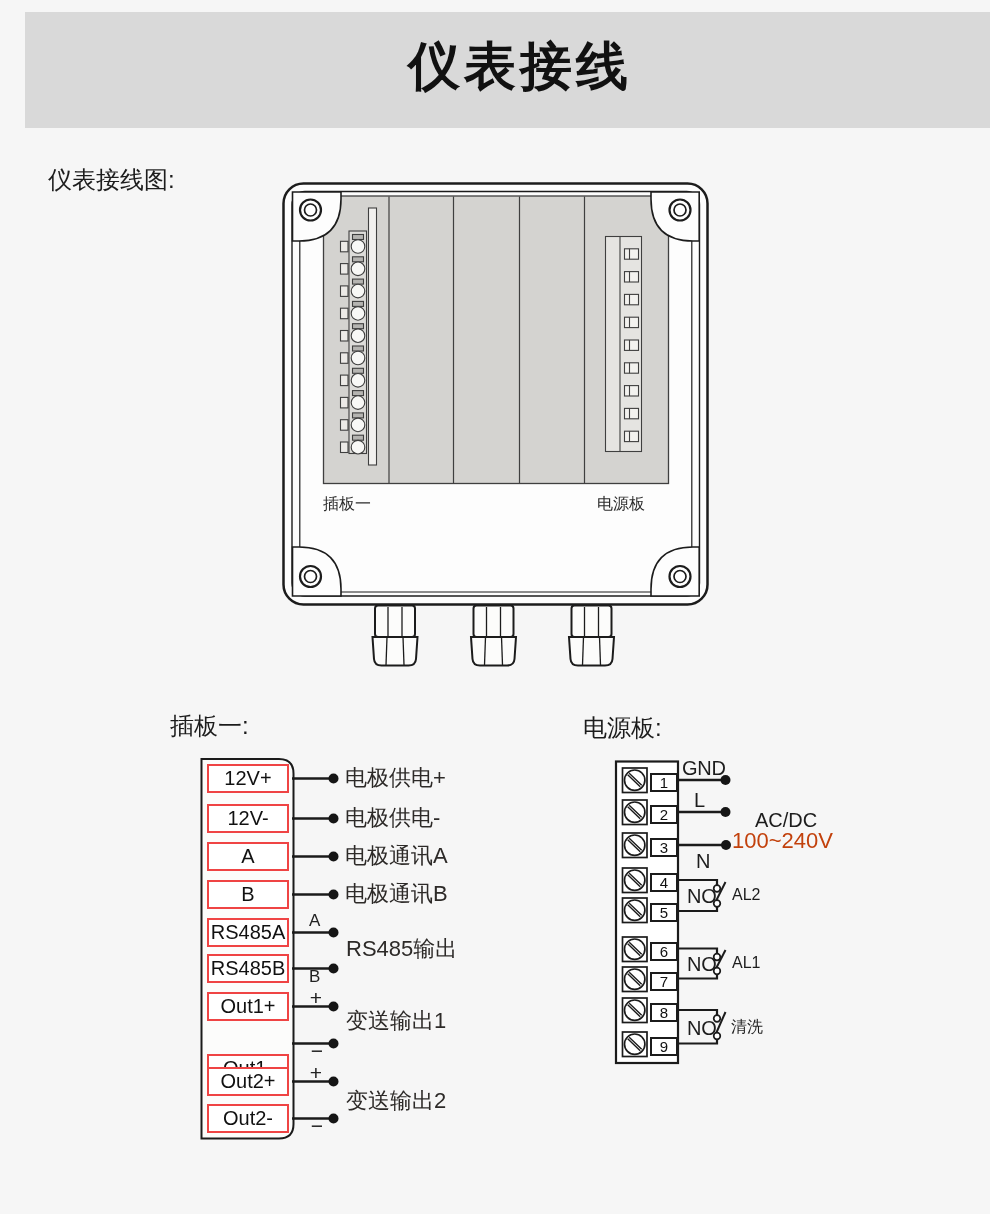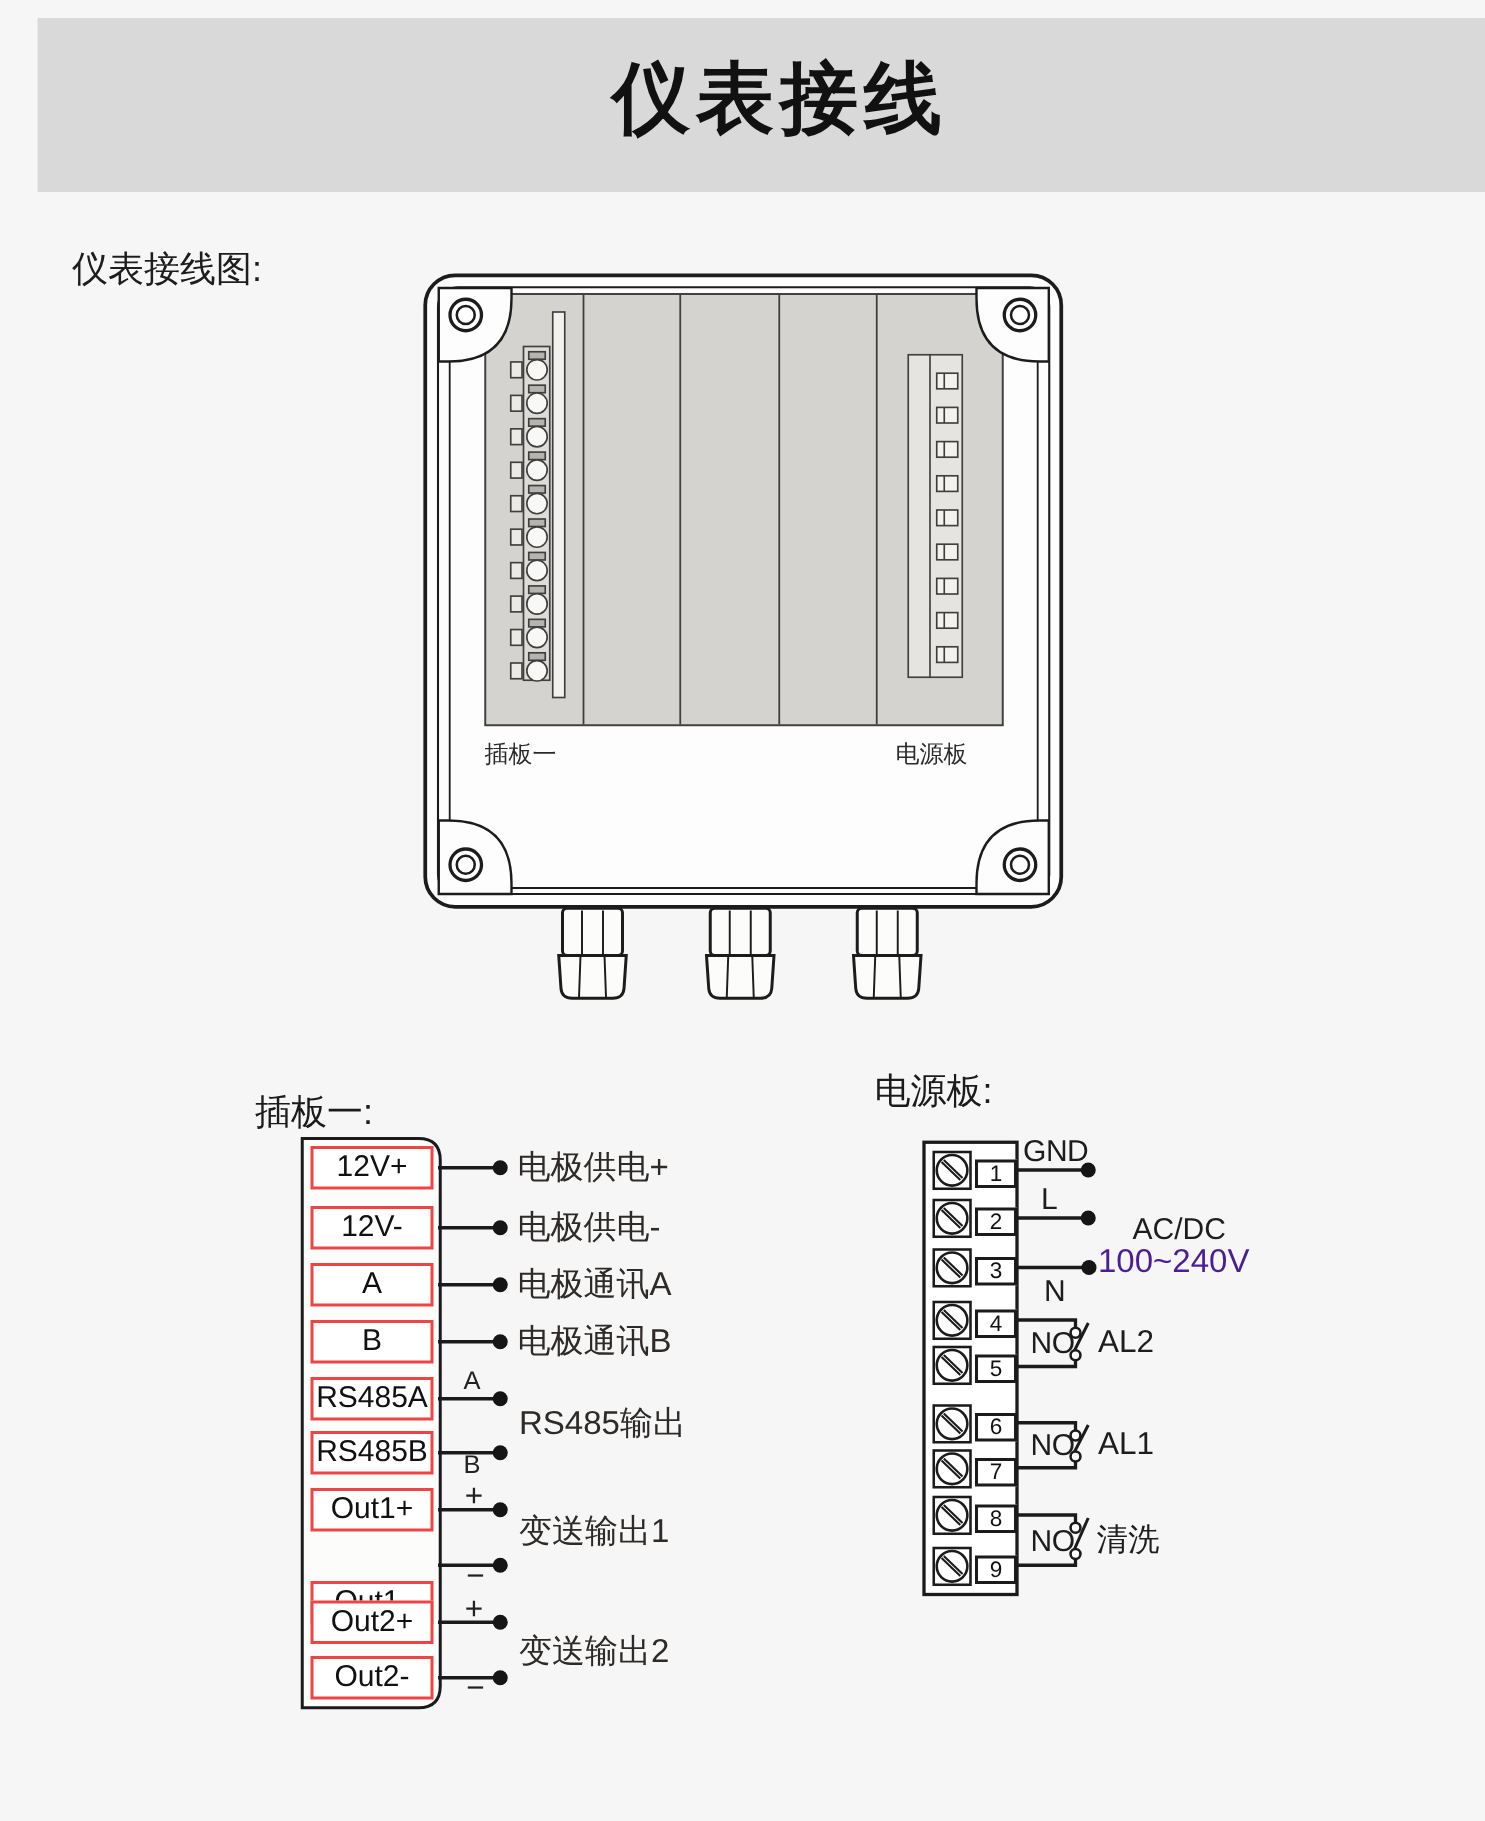--- a/index.html
+++ b/index.html
@@ -28,23 +28,23 @@
     background:#fff;text-align:center;font-size:20px;line-height:25px;color:#111;}
   
   .wire-label{font-size:22px;line-height:26px;color:#2d2a28;}
   .small-ann{font-size:17px;line-height:18px;color:#222;font-weight:500;}
   .sign-ann{font-size:21px;line-height:21px;color:#222;width:18px;text-align:center;}
   
   .numbox{left:650px;width:28px;height:19px;box-sizing:border-box;border:2px solid #1b1b1b;
     background:#fff;text-align:center;font-size:15px;line-height:15px;color:#111;}
   .pw-label{font-size:20px;line-height:21px;letter-spacing:-0.3px;color:#1d1d1d;font-weight:500;}
   .supply-type{font-size:20px;line-height:22px;color:#1d1d1d;font-weight:500;}
-  .supply-range{font-size:22px;line-height:24px;color:#4c1d95;font-weight:500;}
+  .supply-range{font-size:22px;line-height:24px;color:#c2410c;font-weight:500;}
   .no-label{font-size:20px;line-height:20px;letter-spacing:-0.3px;color:#1d1d1d;font-weight:500;}
-  .relay-name{font-size:21px;line-height:22px;color:#1d1d1d;font-weight:500;}
+  .relay-name{font-size:16px;line-height:22px;color:#1d1d1d;font-weight:500;}
 </style>
 </head>
 <body>
 
 <header class="banner">
   <div class="banner-title">仪表接线</div>
 </header>
 
 <div class="section-label txt">仪表接线图:</div>
 
@@ -264,21 +264,21 @@
     <path d="M 716,1033.5 L 725.5,1012" stroke-width="2"></path>
     <path d="M 717,1039.3 V 1043.5 H 678" stroke-width="2.2"></path>
     <circle cx="717" cy="1018.5" r="3.3" stroke-width="1.7" fill="#fff"></circle>
     <circle cx="717" cy="1036" r="3.3" stroke-width="1.7" fill="#fff"></circle>
   </g>
 </svg>
 
 <div class="txt encl-label" style="left:323px;top:492px;">插板一</div>
 <div class="txt encl-label" style="left:597px;top:492px;">电源板</div>
 
-<div class="txt block-heading" style="left:170px;top:712px;margin-top:16px;">插板一:</div>
+<div class="txt block-heading" style="left:170px;top:712px;">插板一:</div>
 
 <div class="txt tbox" style="top:764px;">12V+</div>
 <div class="txt tbox" style="top:804px;">12V-</div>
 <div class="txt tbox" style="top:842px;">A</div>
 <div class="txt tbox" style="top:880px;">B</div>
 <div class="txt tbox" style="top:918px;text-align:center;">RS485A</div>
 <div class="txt tbox" style="top:954px;">RS485B</div>
 <div class="txt tbox" style="top:992px;">Out1+</div>
 <div class="txt tbox" style="top:1054px;">Out1-</div>
 <div class="txt tbox" style="top:1067px;">Out2+</div>

